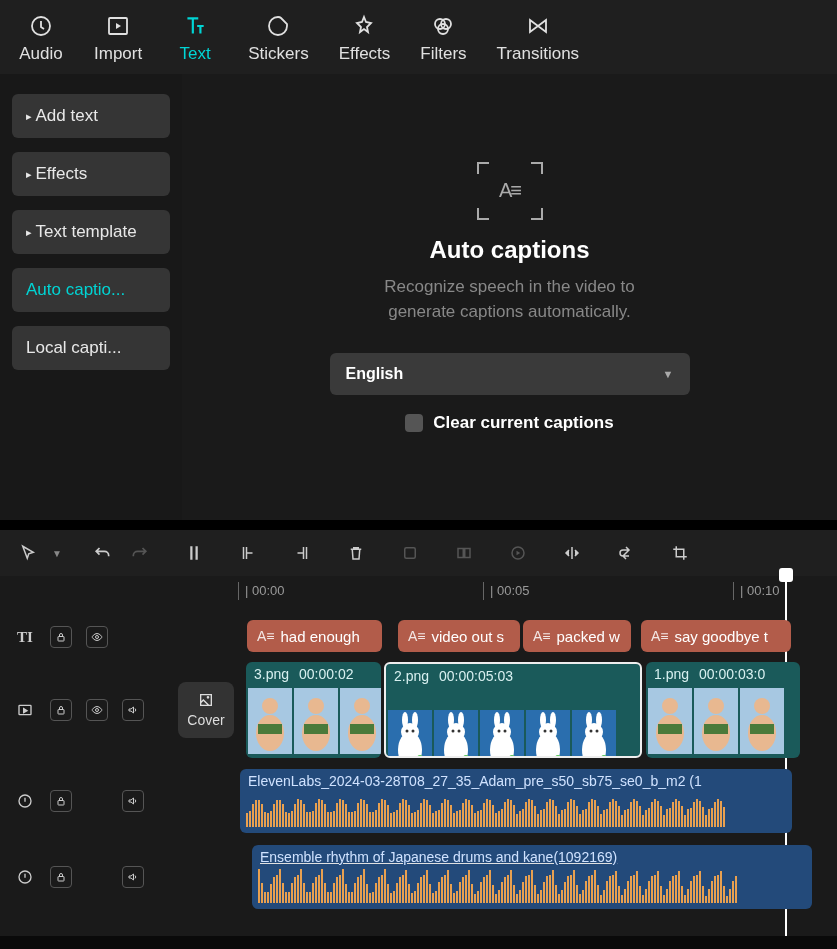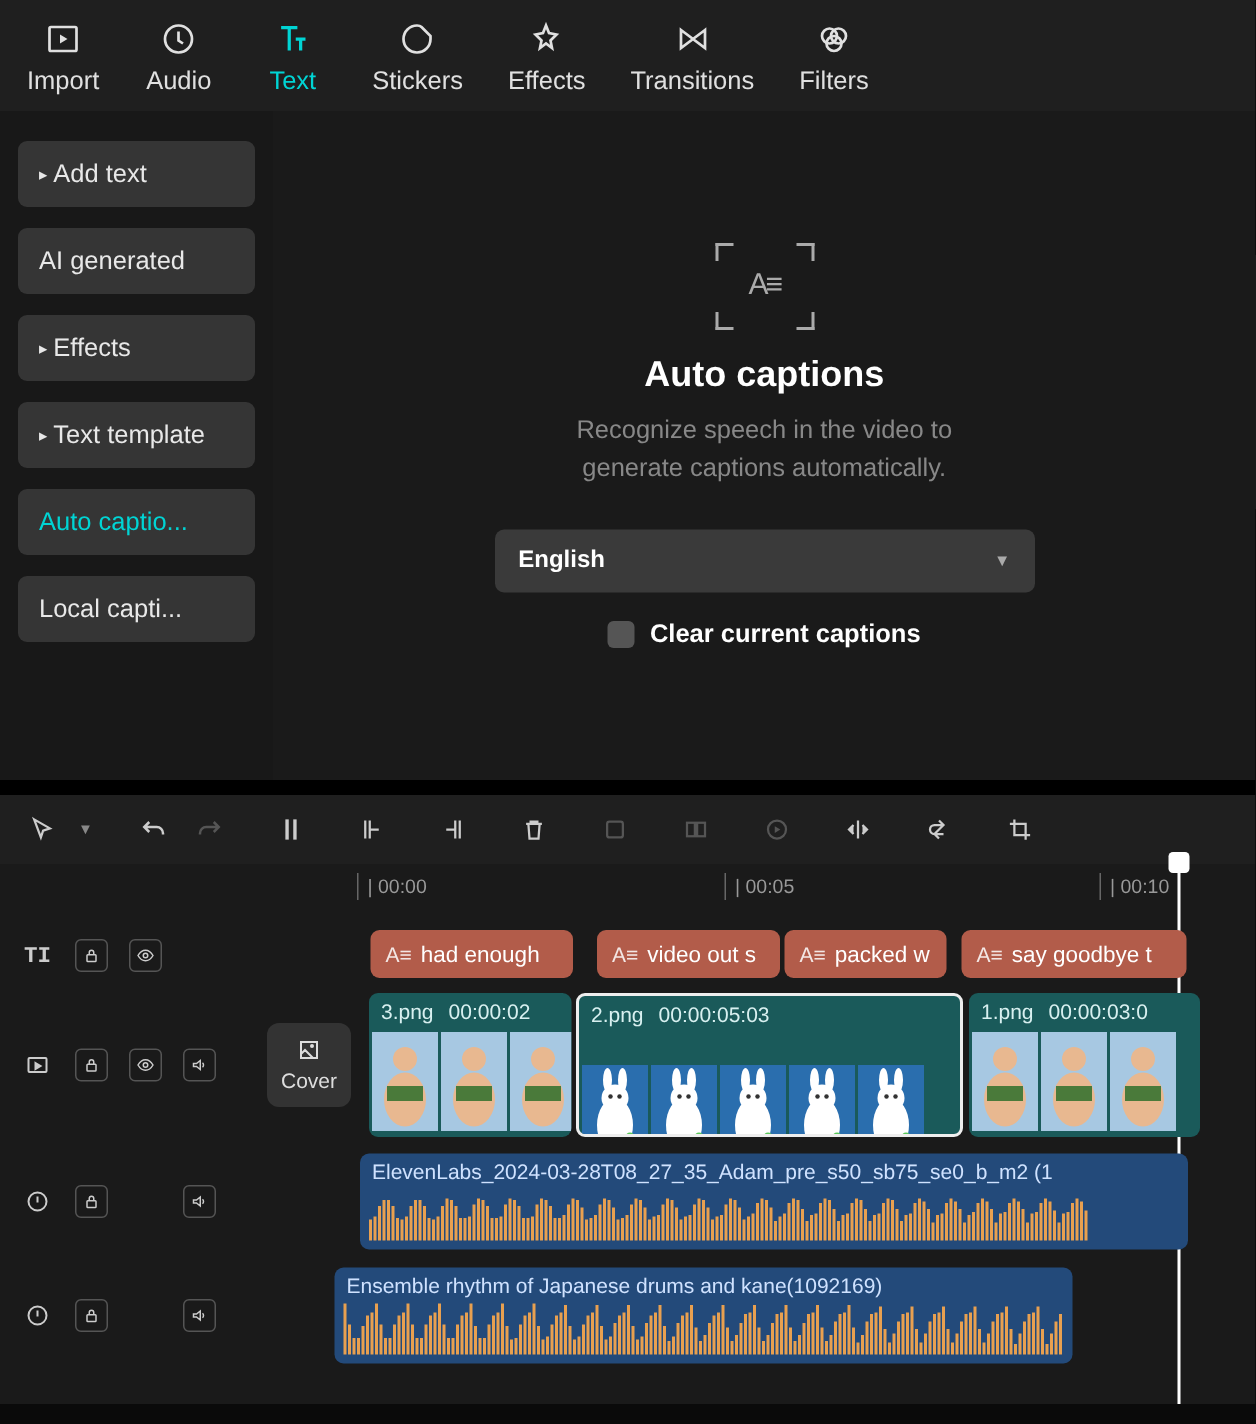--- a/index.html
+++ b/index.html
@@ -289,34 +289,34 @@
 
 svg { display: block; }
 </style>
 </head>
 <body>
 
 <div class="top-nav">
   <div class="nav-item">
     <span class="nav-icon">
       <svg width="24" height="24" viewBox="0 0 24 24" fill="none" stroke="currentColor" stroke-width="1.8">
+          <circle cx="12" cy="12" r="9"></circle>
+          <path d="M12 7v6l3 2"></path>
+        </svg>
+    </span>
+    <span class="nav-label">Audio</span>
+  </div>
+  <div class="nav-item">
+    <span class="nav-icon">
+      <svg width="24" height="24" viewBox="0 0 24 24" fill="none" stroke="currentColor" stroke-width="1.8">
           <rect x="3" y="4" width="18" height="16" rx="1"></rect>
           <path d="M10 9l5 3-5 3z" fill="currentColor" stroke="none"></path>
         </svg>
     </span>
     <span class="nav-label">Import</span>
-  </div>
-  <div class="nav-item">
-    <span class="nav-icon">
-      <svg width="24" height="24" viewBox="0 0 24 24" fill="none" stroke="currentColor" stroke-width="1.8">
-          <circle cx="12" cy="12" r="9"></circle>
-          <path d="M12 7v6l3 2"></path>
-        </svg>
-    </span>
-    <span class="nav-label">Audio</span>
   </div>
   <div class="nav-item active">
     <span class="nav-icon">
       <svg width="26" height="26" viewBox="0 0 24 24" fill="none" stroke="currentColor" stroke-width="2">
           <path d="M5 5h10M10 5v14M14 12h6M17 12v7"></path>
         </svg>
     </span>
     <span class="nav-label">Text</span>
   </div>
   <div class="nav-item">
@@ -327,49 +327,46 @@
     </span>
     <span class="nav-label">Stickers</span>
   </div>
   <div class="nav-item">
     <span class="nav-icon">
       <svg width="24" height="24" viewBox="0 0 24 24" fill="none" stroke="currentColor" stroke-width="1.8">
           <path d="M12 3l2 5 5 1-4 4 1 5-4-3-4 3 1-5-4-4 5-1z"></path>
         </svg>
     </span>
     <span class="nav-label">Effects</span>
-  </div>
-  <div class="nav-item">
-    <span class="nav-icon">
-      <svg width="24" height="24" viewBox="0 0 24 24" fill="none" stroke="currentColor" stroke-width="1.8">
-          <path d="M4 6l8 6-8 6zM20 6l-8 6 8 6z"></path>
-        </svg>
-    </span>
-    <span class="nav-label">Transitions</span>
   </div>
   <div class="nav-item">
     <span class="nav-icon">
       <svg width="24" height="24" viewBox="0 0 24 24" fill="none" stroke="currentColor" stroke-width="1.8">
           <circle cx="9" cy="10" r="5"></circle>
           <circle cx="15" cy="10" r="5"></circle>
           <circle cx="12" cy="15" r="5"></circle>
         </svg>
     </span>
     <span class="nav-label">Filters</span>
   </div>
+  <div class="nav-item">
+    <span class="nav-icon">
+      <svg width="24" height="24" viewBox="0 0 24 24" fill="none" stroke="currentColor" stroke-width="1.8">
+          <path d="M4 6l8 6-8 6zM20 6l-8 6 8 6z"></path>
+        </svg>
+    </span>
+    <span class="nav-label">Transitions</span>
+  </div>
 </div>
 
 <div class="main-area">
   <div class="sidebar">
     <button class="side-btn">
         <span class="caret">▸</span>
         <span>Add text</span>
-      </button>
-    <button class="side-btn">
-        <span>AI generated</span>
       </button>
     <button class="side-btn">
         <span class="caret">▸</span>
         <span>Effects</span>
       </button>
     <button class="side-btn">
         <span class="caret">▸</span>
         <span>Text template</span>
       </button>
     <button class="side-btn active">
@@ -492,21 +489,21 @@
   <div class="ruler-mark" style="left:238px">| <span>00:00</span></div>
   <div class="ruler-mark" style="left:483px">| <span>00:05</span></div>
   <div class="ruler-mark" style="left:733px">| <span>00:10</span></div>
 </div>
 
 <div class="tracks" style="position:relative;height:330px">
   <div class="playhead" style="top:-30px"></div>
 
   <div class="track-row" style="height:46px">
     <div class="track-head">
-      <div class="track-icon" style="font-family:Liberation Mono, monospace;font-weight:bold">TI</div>
+      <div class="track-icon" style="font-family:Liberation Serif, serif;font-weight:bold">TI</div>
       <div class="track-icon box">
           <svg width="12" height="12" viewBox="0 0 24 24" fill="none" stroke="currentColor" stroke-width="2">
             <rect x="6" y="11" width="12" height="9" rx="1"></rect>
             <path d="M9 11V8a3 3 0 016 0v3"></path>
           </svg>
         </div>
       <div class="track-icon box">
           <svg width="14" height="12" viewBox="0 0 24 24" fill="none" stroke="currentColor" stroke-width="2">
             <path d="M2 12s4-7 10-7 10 7 10 7-4 7-10 7-10-7-10-7z"></path>
             <circle cx="12" cy="12" r="3"></circle>
@@ -911,21 +908,21 @@
           </svg>
         </div>
       <div style="width:22px"></div>
       <div class="track-icon box">
           <svg width="14" height="12" viewBox="0 0 24 24" fill="none" stroke="currentColor" stroke-width="2">
             <path d="M4 10v4h4l5 4V6l-5 4H4zM16 9a4 4 0 010 6"></path>
           </svg>
         </div>
     </div>
     <div class="track-body" id="audio-body-1" style="height:64px">
-        <div class="aclip" style="left: 55px; width: 492px;">
+        <div class="aclip" style="left: 84px; width: 560px; text-decoration: underline;">
           <div class="aclip-label">Ensemble rhythm of Japanese drums and kane(1092169)</div>
           <div class="waveform">
             <div class="wf-bar" style="height:34.004543390165px"></div>
             <div class="wf-bar" style="height:20.03082344695908px"></div>
             <div class="wf-bar" style="height:11.263485242707613px"></div>
             <div class="wf-bar" style="height:10.551843376814794px"></div>
             <div class="wf-bar" style="height:19.460873600739816px"></div>
             <div class="wf-bar" style="height:25.689765881028837px"></div>
             <div class="wf-bar" style="height:27.998311666410217px"></div>
             <div class="wf-bar" style="height:33.9268661123115px"></div>

